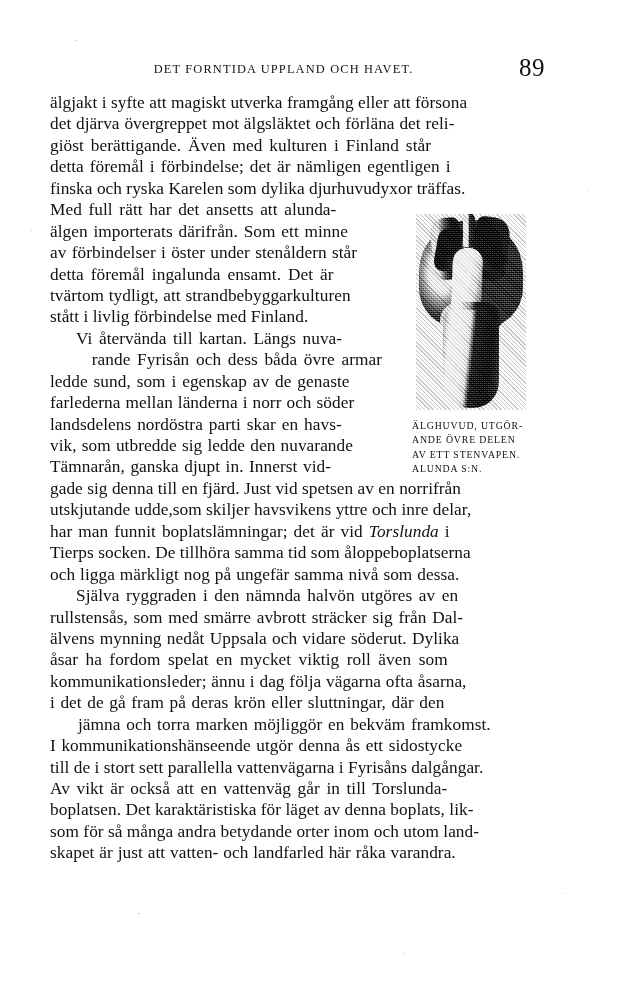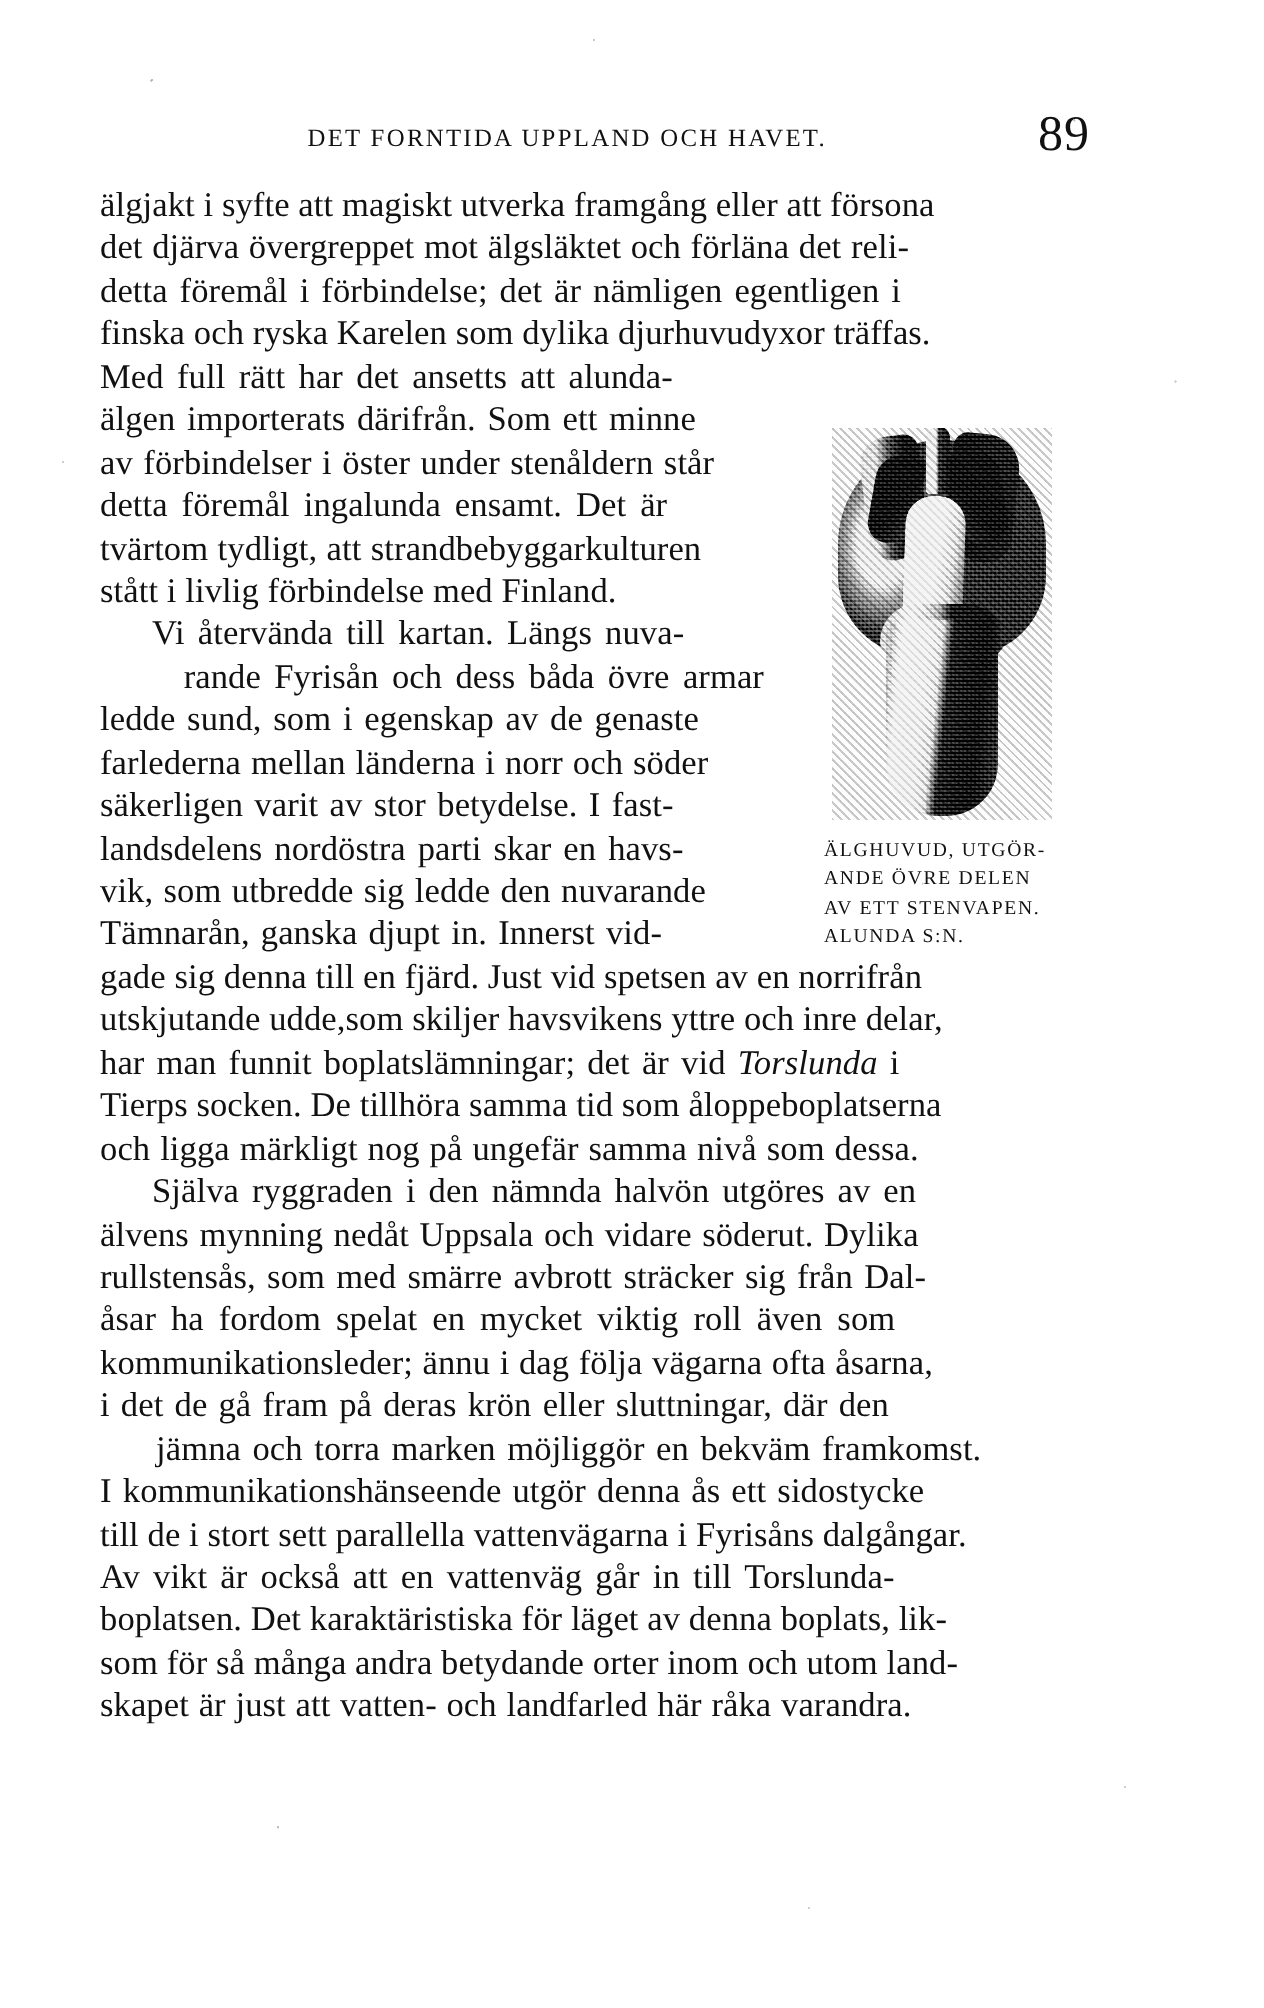--- a/index.html
+++ b/index.html
@@ -261,44 +261,44 @@
   <div class="caption">
     <div>ÄLGHUVUD, UTGÖR-</div>
     <div>ANDE ÖVRE DELEN</div>
     <div>AV ETT STENVAPEN.</div>
     <div>ALUNDA S:N.</div>
   </div>
 
   <div class="body-col" id="body-col">
       <div class="ln"><span>älgjakt i syfte att magiskt utverka framgång eller att försona</span></div>
       <div class="ln" style="word-spacing: 0.45px;"><span>det djärva övergreppet mot älgsläktet och förläna det reli-</span></div>
+      <div class="ln" style="word-spacing: 2.5px;"><span>giöst berättigande.  Även med kulturen i Finland står</span></div>
       <div class="ln" style="word-spacing: 1.6px;"><span>detta föremål i förbindelse; det är nämligen egentligen i</span></div>
       <div class="ln"><span>finska och ryska Karelen som dylika djurhuvudyxor träffas.</span></div>
       <div class="ln narrow" style="word-spacing: 2.3px;"><span>Med full rätt har det ansetts att alunda-</span></div>
       <div class="ln narrow" style="word-spacing: 1.4px;"><span>älgen importerats därifrån.  Som ett minne</span></div>
       <div class="ln narrow" style="word-spacing: 0.9px;"><span>av förbindelser i öster under stenåldern står</span></div>
       <div class="ln narrow" style="word-spacing: 2.6px;"><span>detta föremål ingalunda ensamt.  Det är</span></div>
       <div class="ln narrow" style="word-spacing: 0.3px;"><span>tvärtom tydligt, att strandbebyggarkulturen</span></div>
       <div class="ln narrow"><span>stått i livlig förbindelse med Finland.</span></div>
       <div class="ln narrow" style="word-spacing: 2.2px;"><span class="indent">Vi återvända till kartan.  Längs nuva-</span></div>
       <div class="ln narrow" style="word-spacing: 2.3px; text-align: right;"><span>rande Fyrisån och dess båda övre armar</span></div>
       <div class="ln narrow" style="word-spacing: 1.5px;"><span>ledde sund, som i egenskap av de genaste</span></div>
       <div class="ln narrow" style="word-spacing: 0.6px;"><span>farlederna mellan länderna i norr och söder</span></div>
-      <div class="ln narrow" style="word-spacing: 1.3px;"><span>säkerligen varit av stor betydelse.  I fast-</span></div>
       <div class="ln narrow" style="word-spacing: 1.6px;"><span>landsdelens nordöstra parti skar en havs-</span></div>
       <div class="ln narrow" style="word-spacing: 0.8px;"><span>vik, som utbredde sig ledde den nuvarande</span></div>
       <div class="ln narrow" style="word-spacing: 1.2px;"><span>Tämnarån, ganska djupt in.  Innerst vid-</span></div>
       <div class="ln"><span>gade sig denna till en fjärd.   Just vid spetsen av en norrifrån</span></div>
       <div class="ln"><span>utskjutande udde,som skiljer havsvikens yttre och inre delar,</span></div>
       <div class="ln" style="word-spacing: 1.7px;"><span>har man funnit boplatslämningar; det är vid </span><i>Torslunda</i><span> i</span></div>
       <div class="ln"><span>Tierps socken.  De tillhöra samma tid som åloppeboplatserna</span></div>
       <div class="ln" style="word-spacing: 0.6px;"><span>och ligga märkligt nog på ungefär samma nivå som dessa.</span></div>
       <div class="ln" style="word-spacing: 2.1px;"><span class="indent">Själva ryggraden i den nämnda halvön utgöres av en</span></div>
+      <div class="ln" style="word-spacing: 1.3px;"><span>rullstensås, som med smärre avbrott sträcker sig från Dal-</span></div>
       <div class="ln" style="word-spacing: 0.9px;"><span>älvens mynning nedåt Uppsala och vidare söderut.  Dylika</span></div>
-      <div class="ln" style="word-spacing: 1.3px;"><span>rullstensås, som med smärre avbrott sträcker sig från Dal-</span></div>
       <div class="ln" style="word-spacing: 3.1px;"><span>åsar ha fordom spelat en mycket viktig roll även som</span></div>
       <div class="ln" style="word-spacing: 0.4px;"><span>kommunikationsleder; ännu i dag följa vägarna ofta åsarna,</span></div>
       <div class="ln" style="word-spacing: 1.2px;"><span>i det de gå fram på deras krön eller sluttningar, där den</span></div>
       <div class="ln" style="word-spacing: 1.4px; margin-left: 28px;"><span>jämna och torra marken möjliggör en bekväm framkomst.</span></div>
       <div class="ln" style="word-spacing: 1.2px;"><span>I kommunikationshänseende utgör denna ås ett sidostycke</span></div>
       <div class="ln"><span>till de i stort sett parallella vattenvägarna i Fyrisåns dalgångar.</span></div>
       <div class="ln" style="word-spacing: 2.2px;"><span>Av vikt är också att en vattenväg går in till Torslunda-</span></div>
       <div class="ln"><span>boplatsen. Det karaktäristiska för läget av denna boplats, lik-</span></div>
       <div class="ln"><span>som för så många andra betydande orter inom och utom land-</span></div>
       <div class="ln" style="word-spacing: 0.5px;"><span>skapet är just att vatten- och landfarled här råka varandra.</span></div>

